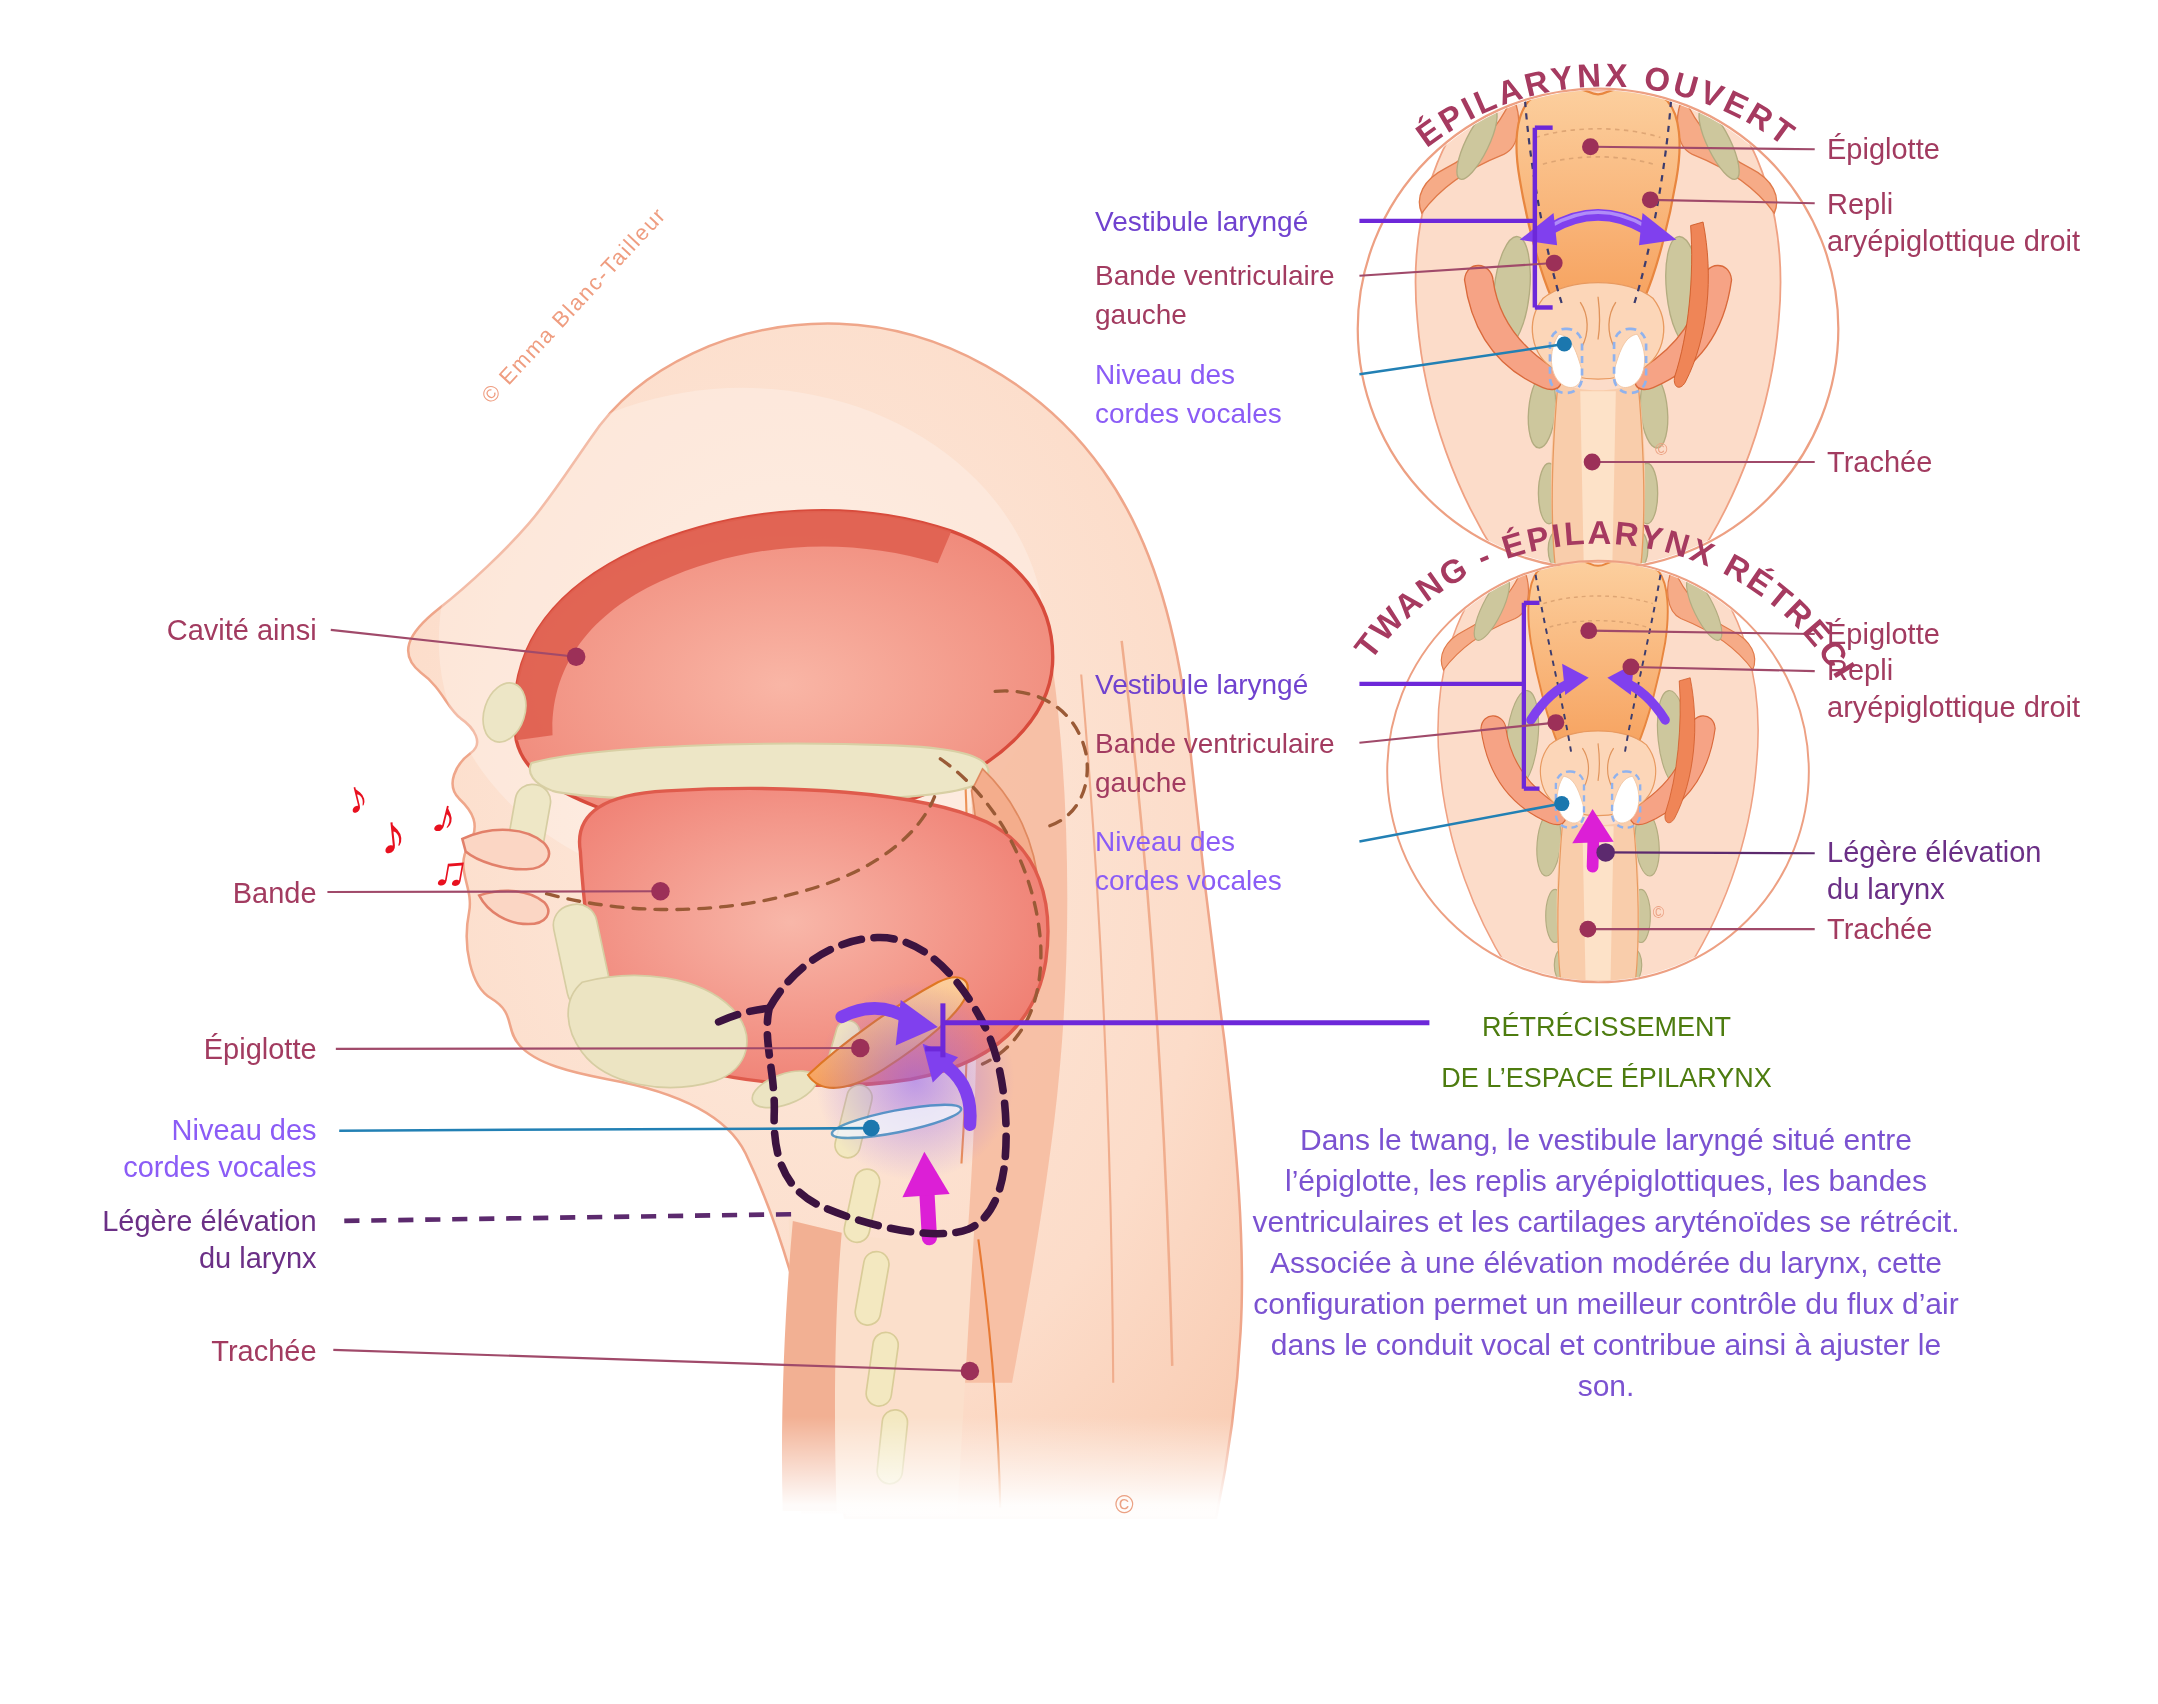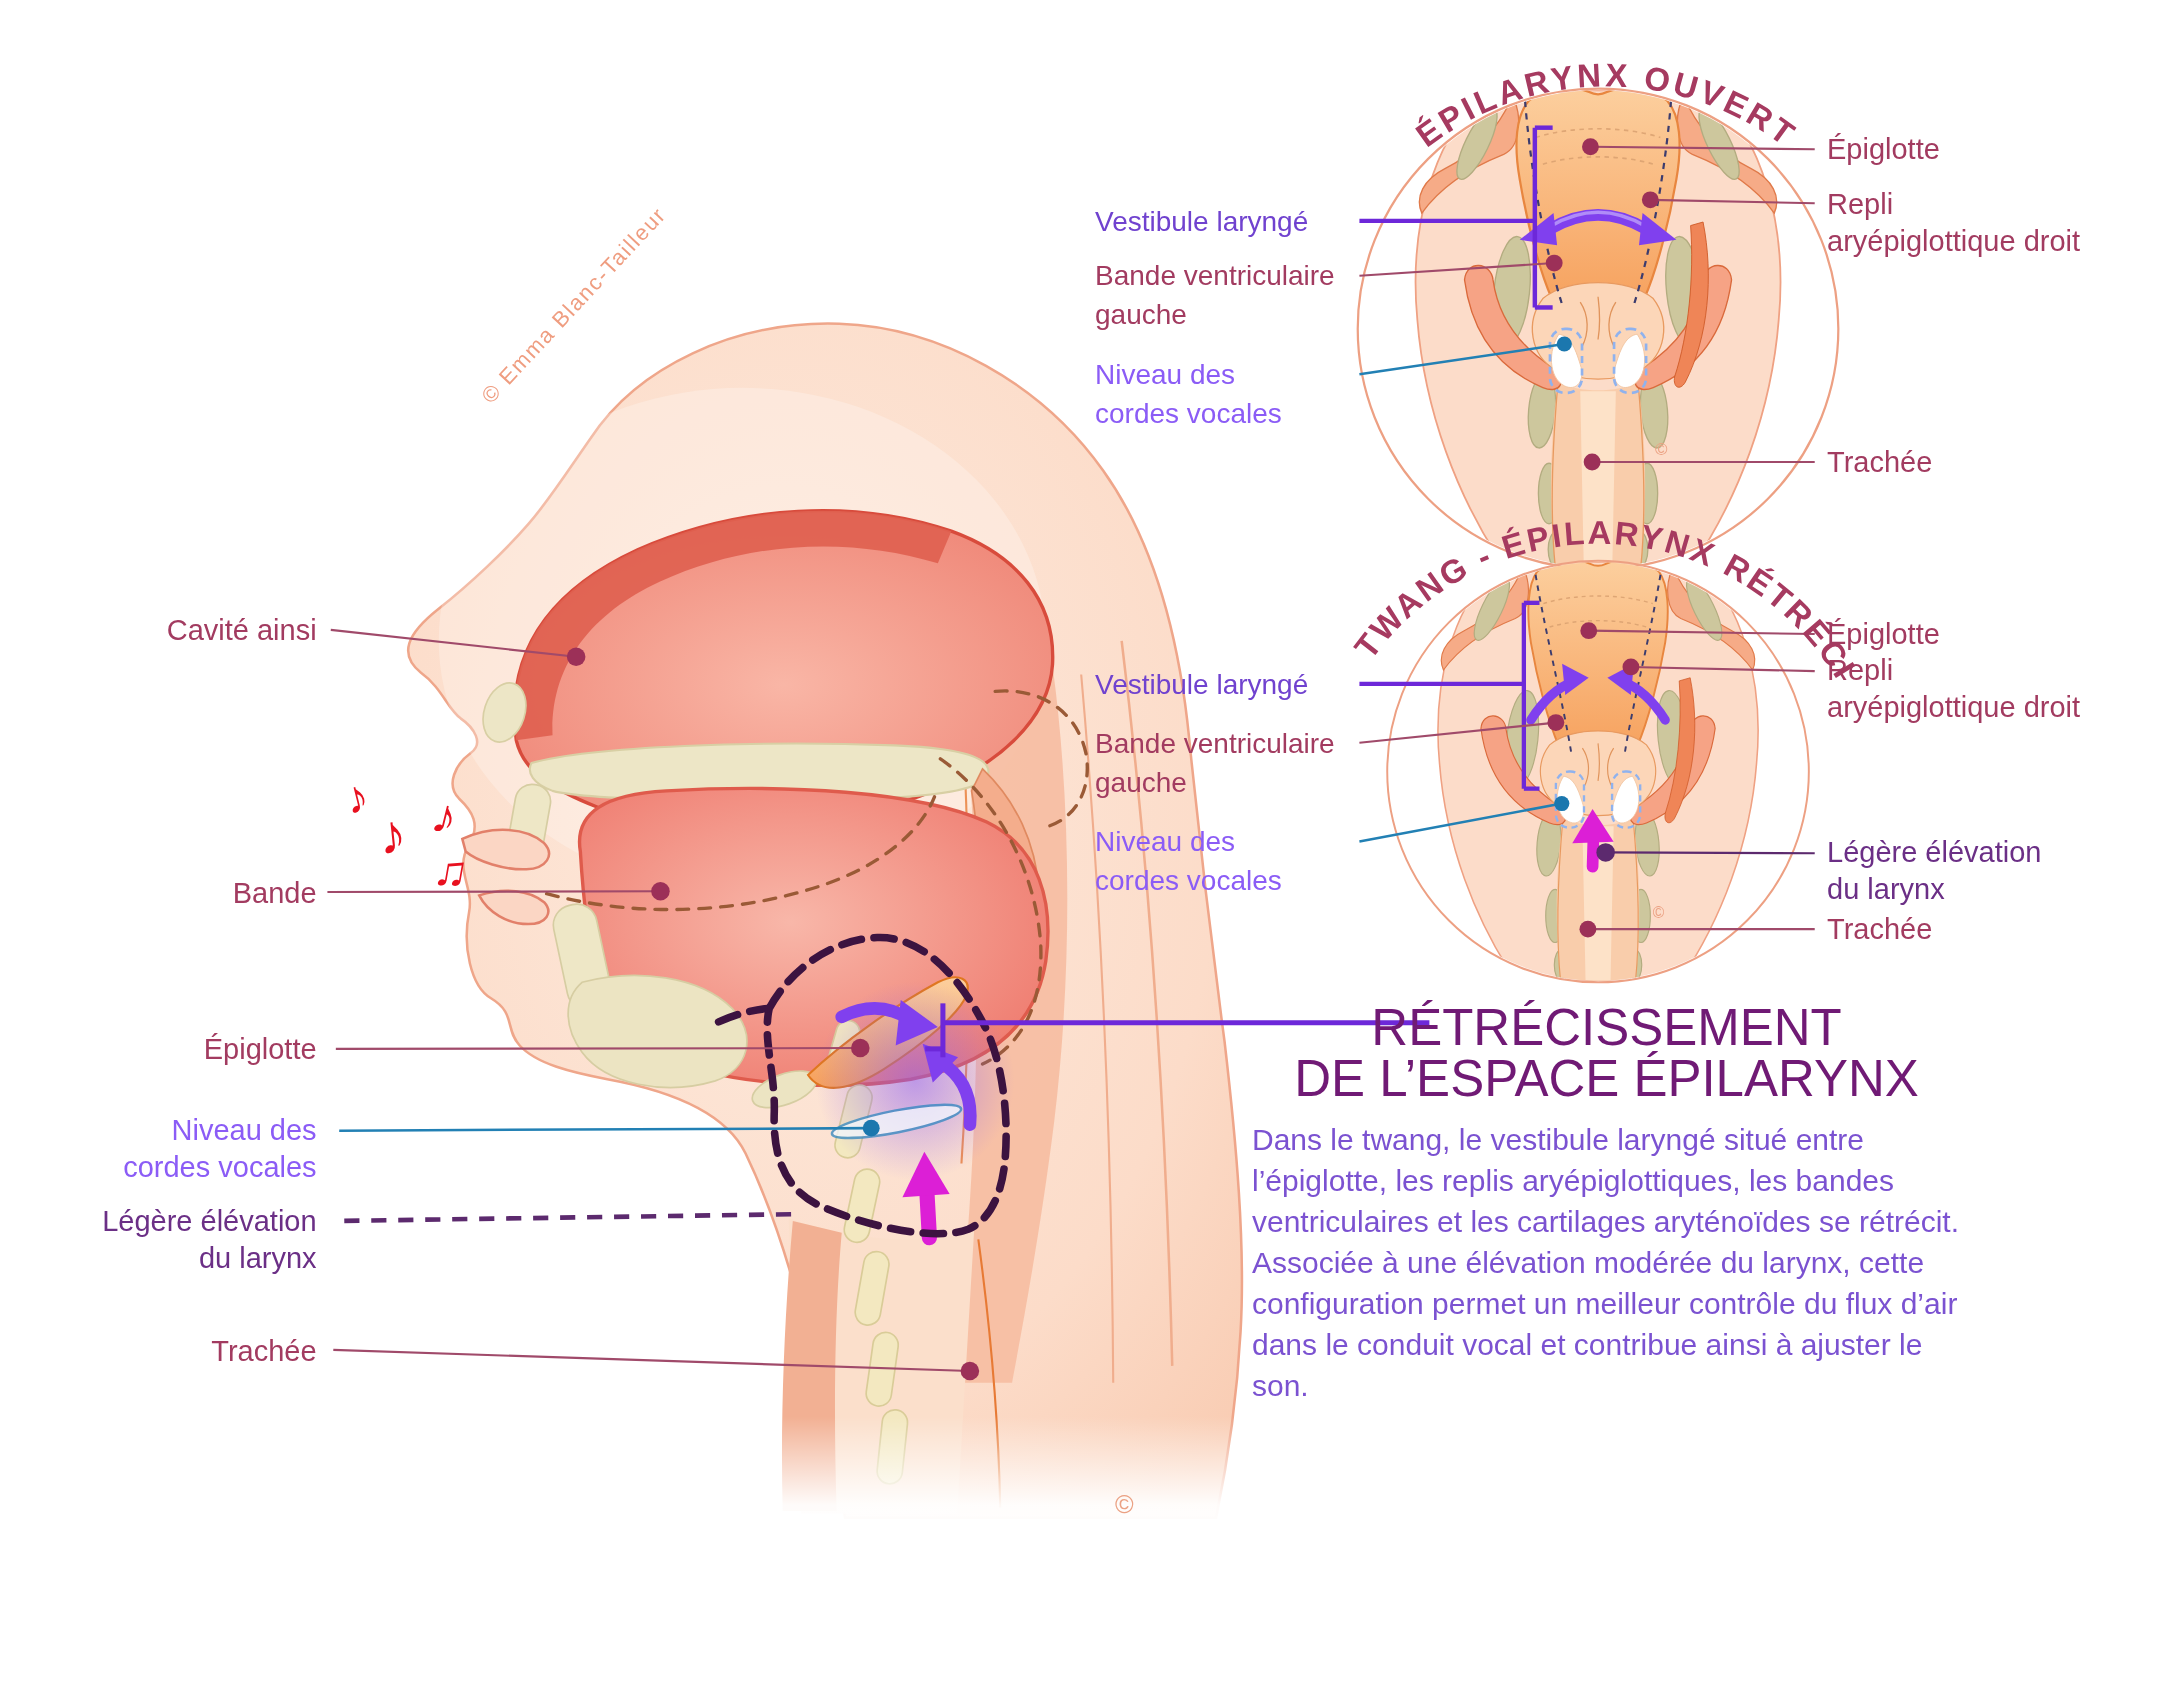--- a/index.html
+++ b/index.html
@@ -10,22 +10,22 @@
   .maroon{color:#a23b60;}
   .blue{color:#8b5cf6;}
   .purple{color:#7042cf;}
   .darkpurple{color:#6b2f86;}
   .lbl-main{width:304px;left:12.6px;text-align:right;font-size:29px;line-height:37px;}
   .lbl-insetL{width:304px;left:1095px;font-size:28px;line-height:39px;}
   .lbl-insetR{width:354px;left:1827px;text-align:left;font-size:29px;line-height:37px;}
   #main-title{position:absolute;left:451px;top:94px;width:599px;text-align:center;
     font-size:86px;letter-spacing:2.5px;color:#aa3a64;font-weight:500;}
   #callout-heading{position:absolute;left:1269px;top:1002px;width:675px;text-align:center;
-    color:#701a75;font-size:51px;line-height:51px;font-weight:500;}
-  #callout-paragraph{position:absolute;left:1252px;top:1119px;width:708px;text-align:left;
+    color:#4d7c0f;font-size:27px;line-height:51px;font-weight:500;}
+  #callout-paragraph{position:absolute;left:1252px;top:1119px;width:708px;text-align:center;
     color:#7b52d1;font-size:30px;line-height:41px;}
   #bottom-caption{position:absolute;left:325px;top:1584px;width:1181px;text-align:center;
     color:#a63a62;font-size:41px;letter-spacing:0.8px;}
 </style>
 </head>
 <body>
 
 <div id="canvas">
 
 <svg id="art" width="2159" height="1704" viewBox="0 0 2560 2021" xmlns="http://www.w3.org/2000/svg">

